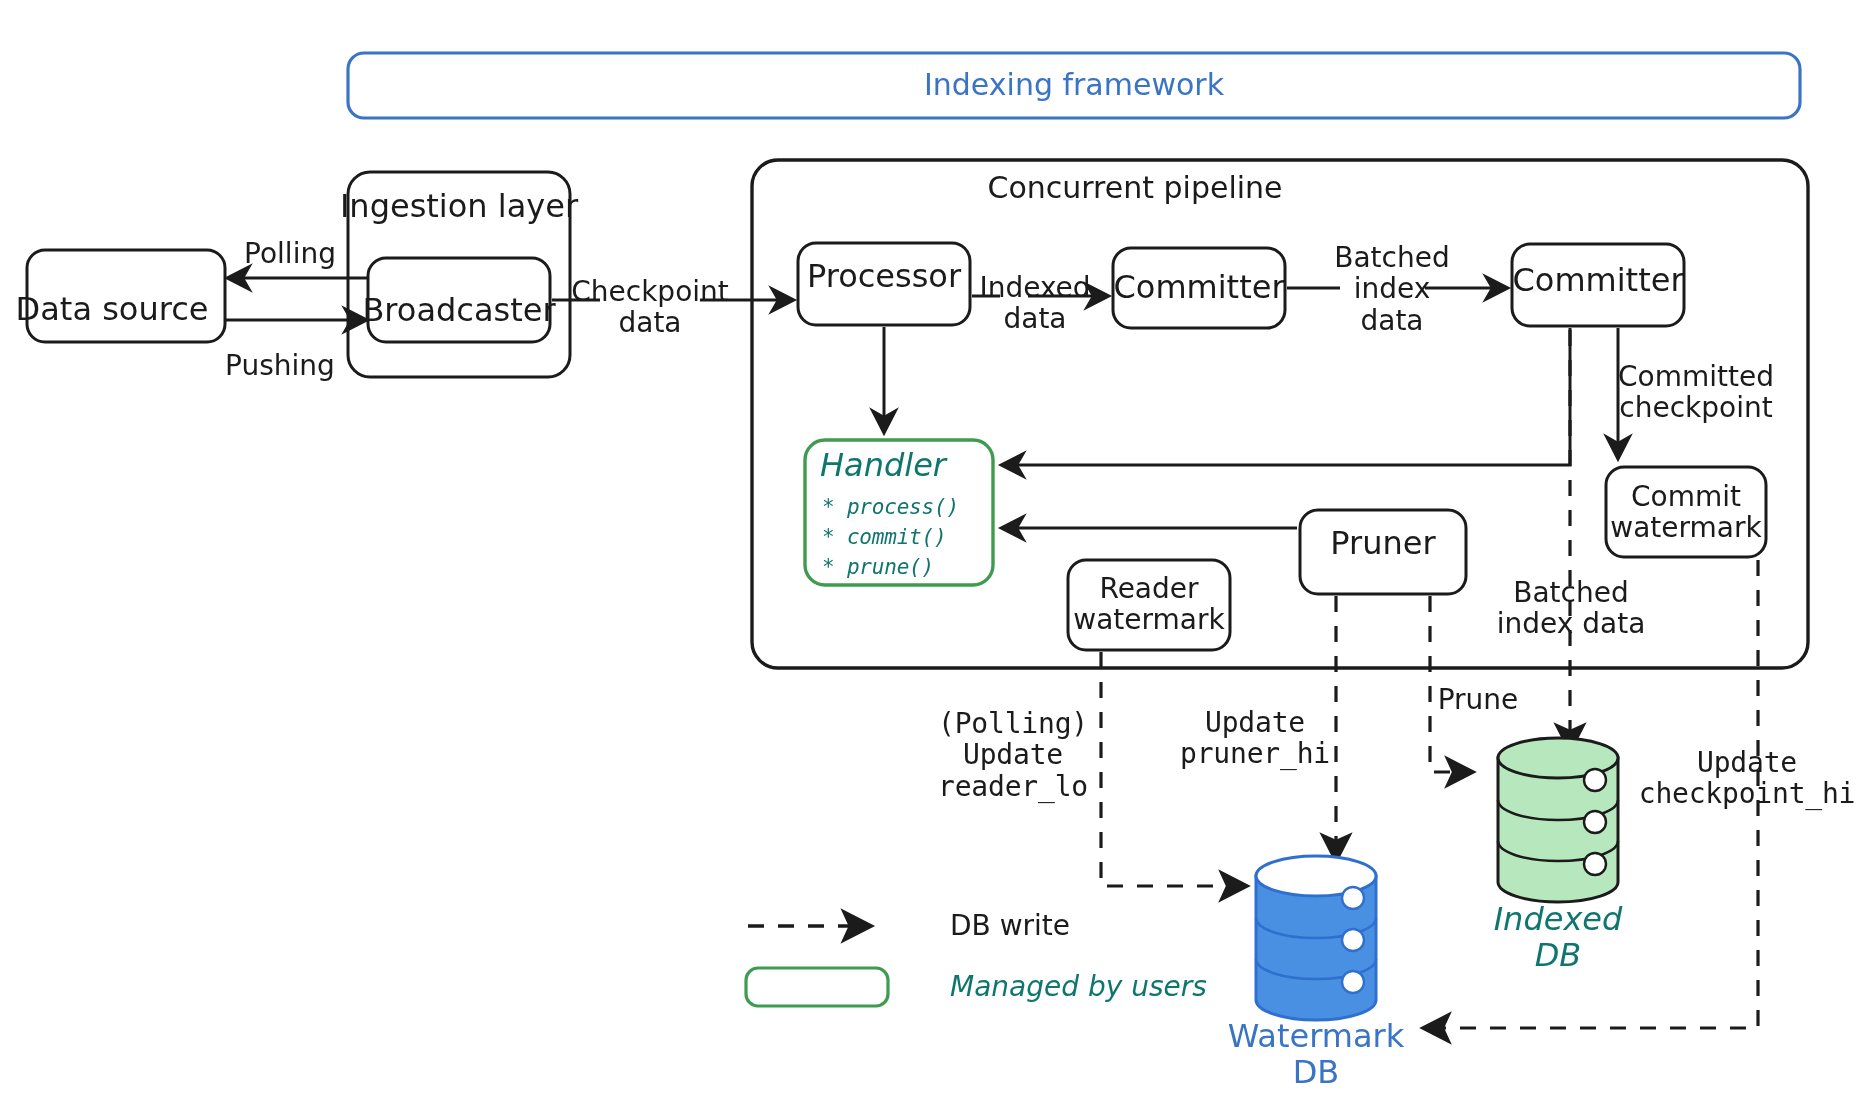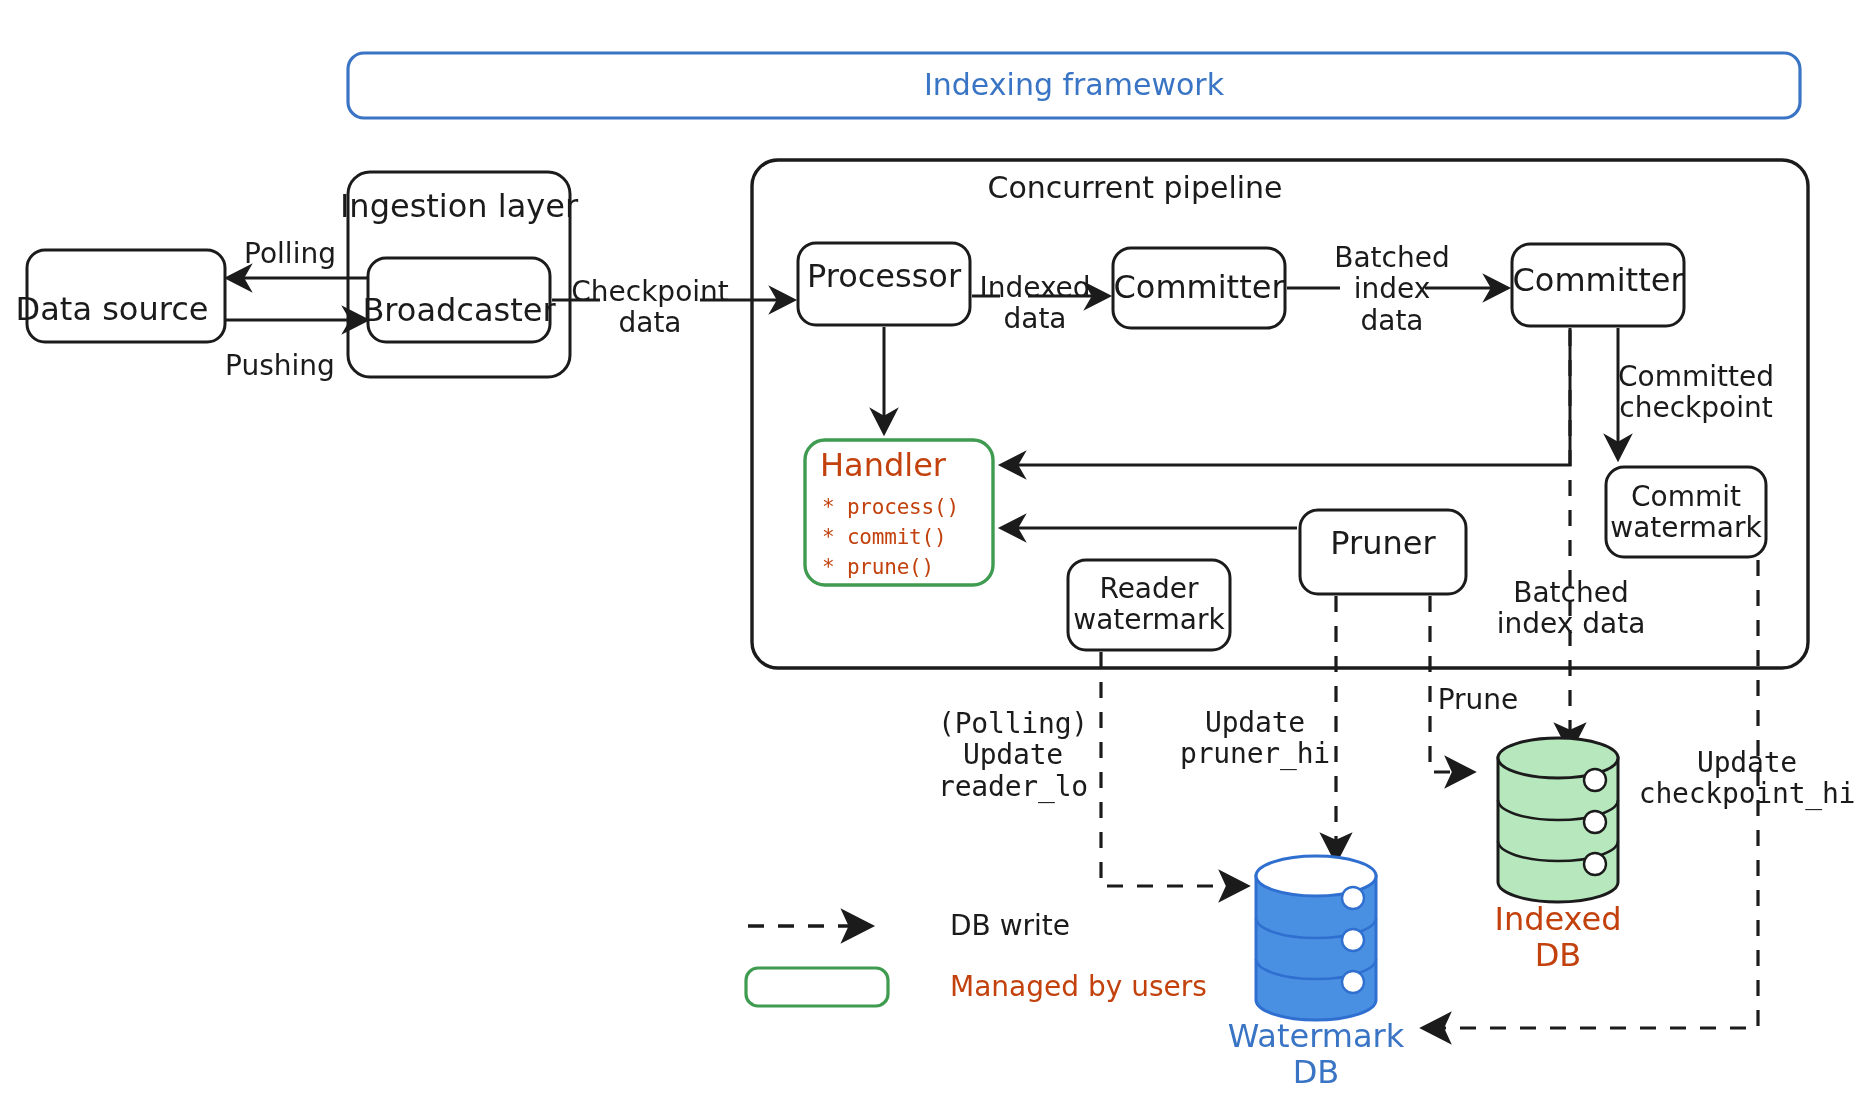--- a/index.html
+++ b/index.html
@@ -29,21 +29,21 @@
     text-align: center;
     line-height: 1.12;
     color: #1b1b1b;
     font-family: "DejaVu Sans", sans-serif;
     transform: translate(-50%, -50%);
   }
   .mono {
     font-family: "DejaVu Sans Mono", monospace;
     letter-spacing: -0.2px;
   }
-  .green { color: #c2410c; }
+  .green { color: #0f766e; font-style: italic; }
   .blue  { color: #3a74c4; }
   .t21 { font-size: 21px; }
   .t22 { font-size: 28px; }
   .t24 { font-size: 32px; }
   .t30 { font-size: 30px; }
 </style>
 </head>
 <body>
 
 <svg id="canvas" viewBox="0 0 1858 1102" xmlns="http://www.w3.org/2000/svg">

